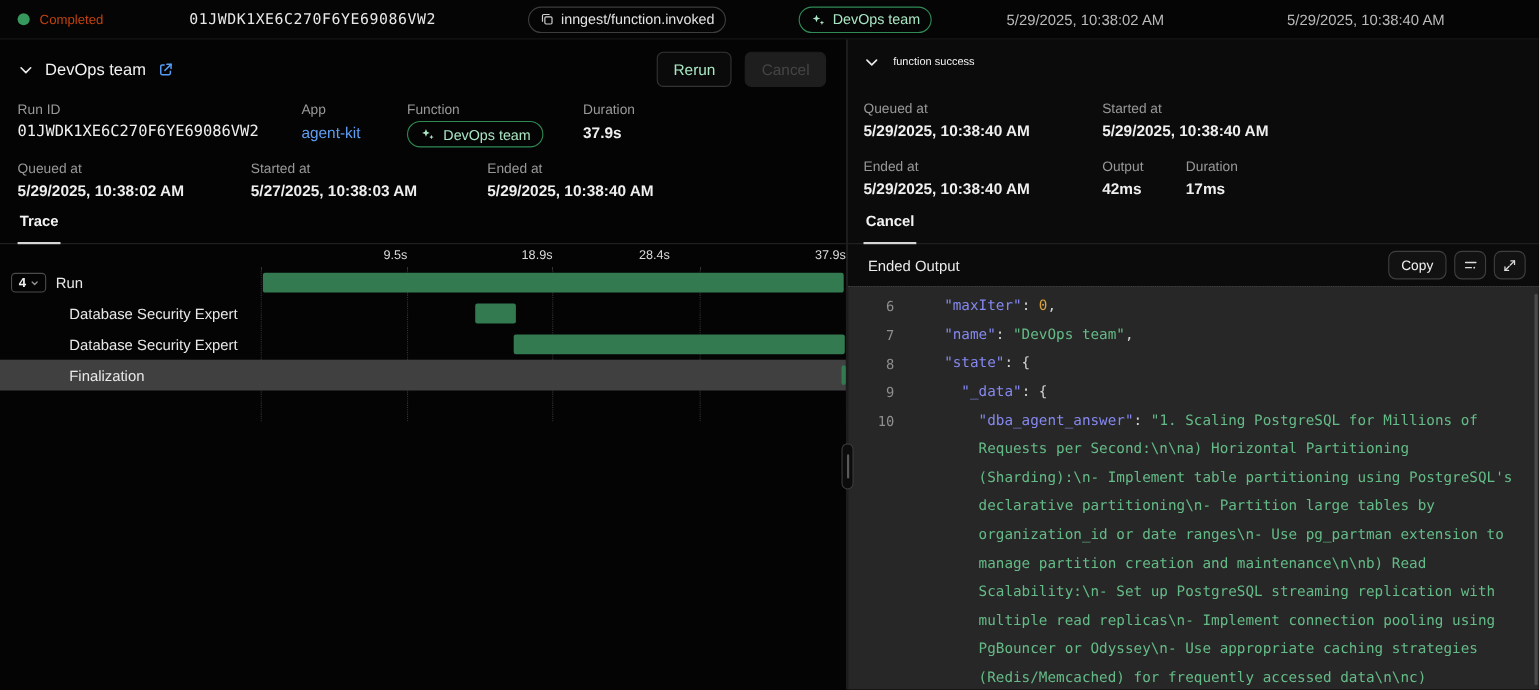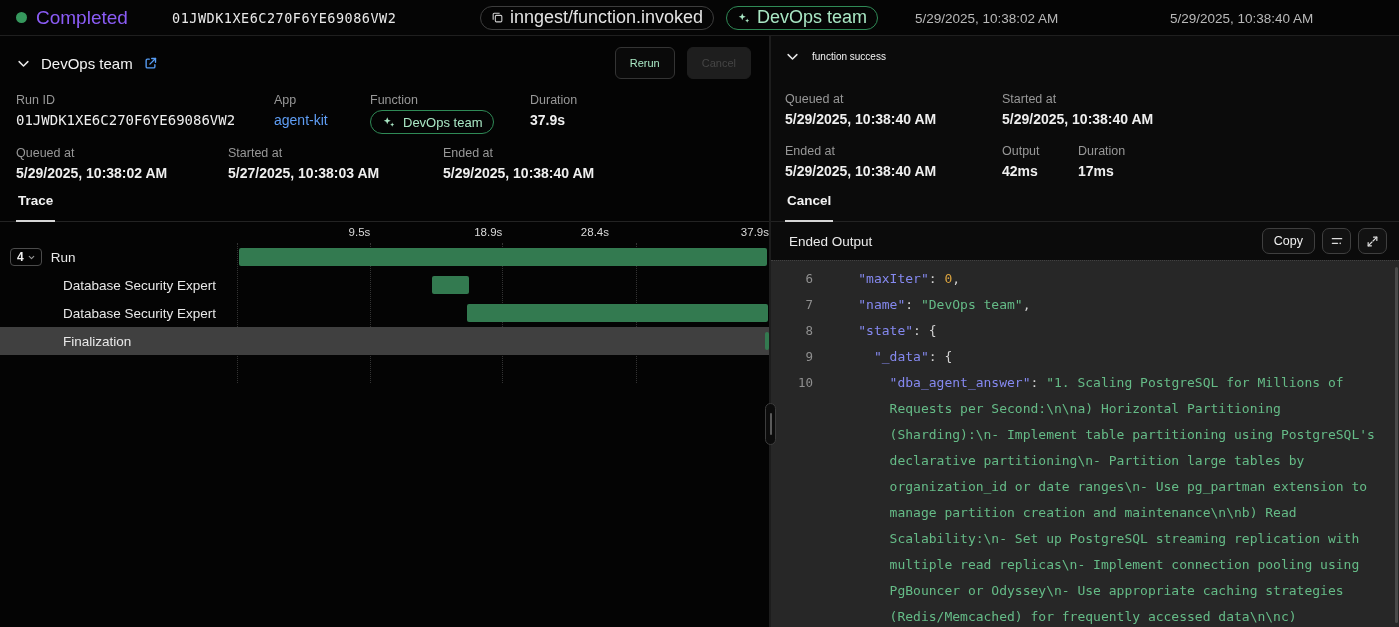--- a/index.html
+++ b/index.html
@@ -10,24 +10,24 @@
     color:#ececec;
     -webkit-font-smoothing:antialiased;
   }
   .mono { font-family:"DejaVu Sans Mono", monospace; }
 
   
   .topbar { position:relative; height:36px; background:#050505; border-bottom:1px solid #1f1f1f; }
   .topbar > * { position:absolute; top:50%; transform:translateY(-50%); }
   .status { left:16px; display:flex; align-items:center; gap:9px; }
   .status-dot { width:11px; height:11px; border-radius:50%; background:#36985d; }
-  .status-label { color:#8b5cf6; font-size:19px; }
+  .status-label { color:#c2410c; font-size:12px; }
   .top-runid { left:172px; font-size:13.5px; color:#e9e9e9; letter-spacing:.5px; }
   .pill { display:inline-flex; align-items:center; gap:6px; height:24px; padding:0 10px;
-          border:1px solid #3d3d3d; border-radius:12px; font-size:18px; color:#e3e3e3;
+          border:1px solid #3d3d3d; border-radius:12px; font-size:13px; color:#e3e3e3;
           background:transparent; cursor:pointer; }
   .event-pill { left:480px; }
   .fn-pill { border-color:#2f8a56; color:#a9e7c4; }
   .fn-pill-top { left:726px; }
   .timestamp { color:#b9b9b9; font-size:13.5px; }
   .ts1 { left:915px; } .ts2 { left:1170px; }
 
   
   .main { display:flex; height:591px; }
   .left-panel { position:relative; width:769px; background:#040404; }
@@ -37,21 +37,21 @@
     display:flex; align-items:center; justify-content:center; }
   .resize-handle::after { content:""; width:2px; height:22px; background:#5a5a5a; border-radius:1px; }
   .right-panel { position:relative; width:628px; background:#0b0b0b; }
 
   
   .panel-head { position:absolute; left:16px; right:18px; display:flex; align-items:center; gap:10px; }
   .lp-head { top:11px; } .rp-head { top:13px; left:14px; gap:12px; }
   .panel-title { font-size:15px; font-weight:500; color:#f3f3f3; }
   .icon-btn-bare { display:inline-flex; align-items:center; justify-content:center; cursor:pointer; background:none; border:none; }
   .head-actions { margin-left:auto; display:flex; gap:12px; }
-  .btn { height:32px; padding:0 14px; border-radius:6px; font-size:11px; cursor:pointer;
+  .btn { height:32px; padding:0 14px; border-radius:6px; font-size:14px; cursor:pointer;
          font-family:"Liberation Sans", sans-serif; }
   .btn-rerun { background:#0a0a0a; border:1px solid #343434; color:#a9e8c4; }
   .btn-cancel { background:#1e1e1e; border:1px solid #1e1e1e; color:#454545; cursor:default; }
 
   
   .meta-row { position:absolute; left:0; right:0; height:48px; }
   .meta-cell { position:absolute; top:0; }
   .meta-label { font-size:12.5px; color:#989898; }
   .meta-value { margin-top:5px; font-size:14px; font-weight:700; color:#efefef; }
   .meta-value.plain { font-weight:400; }

